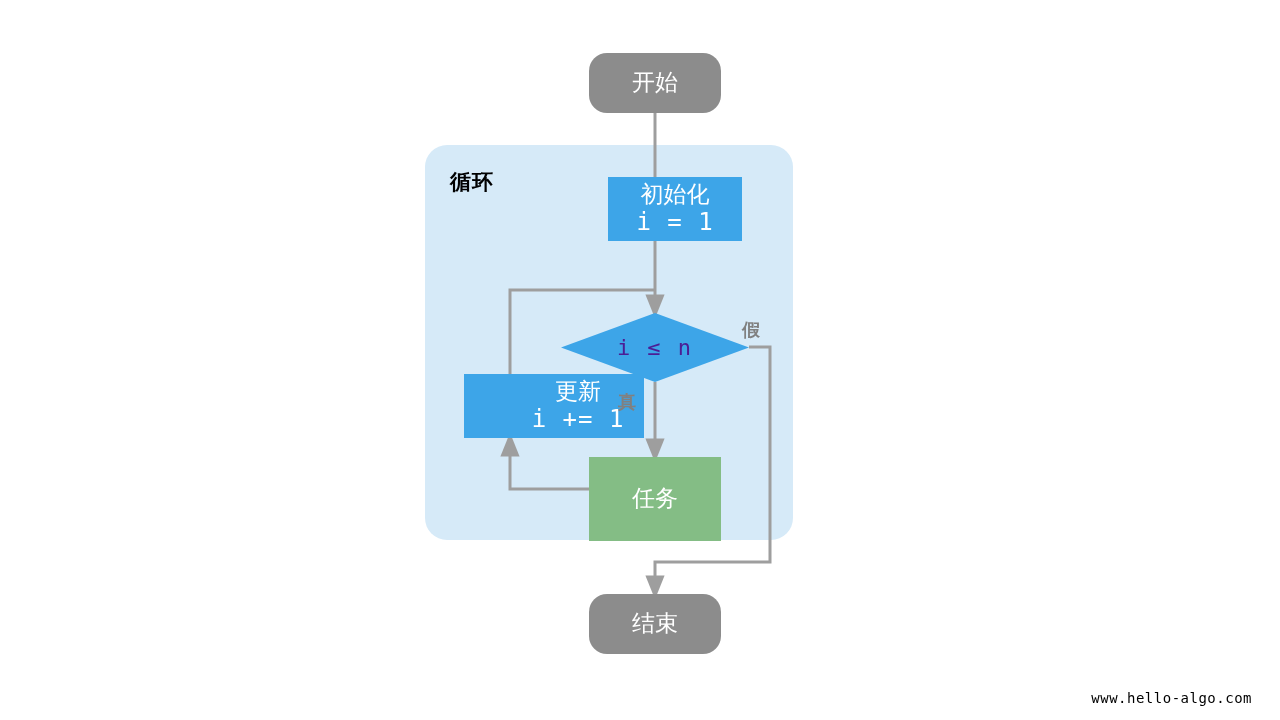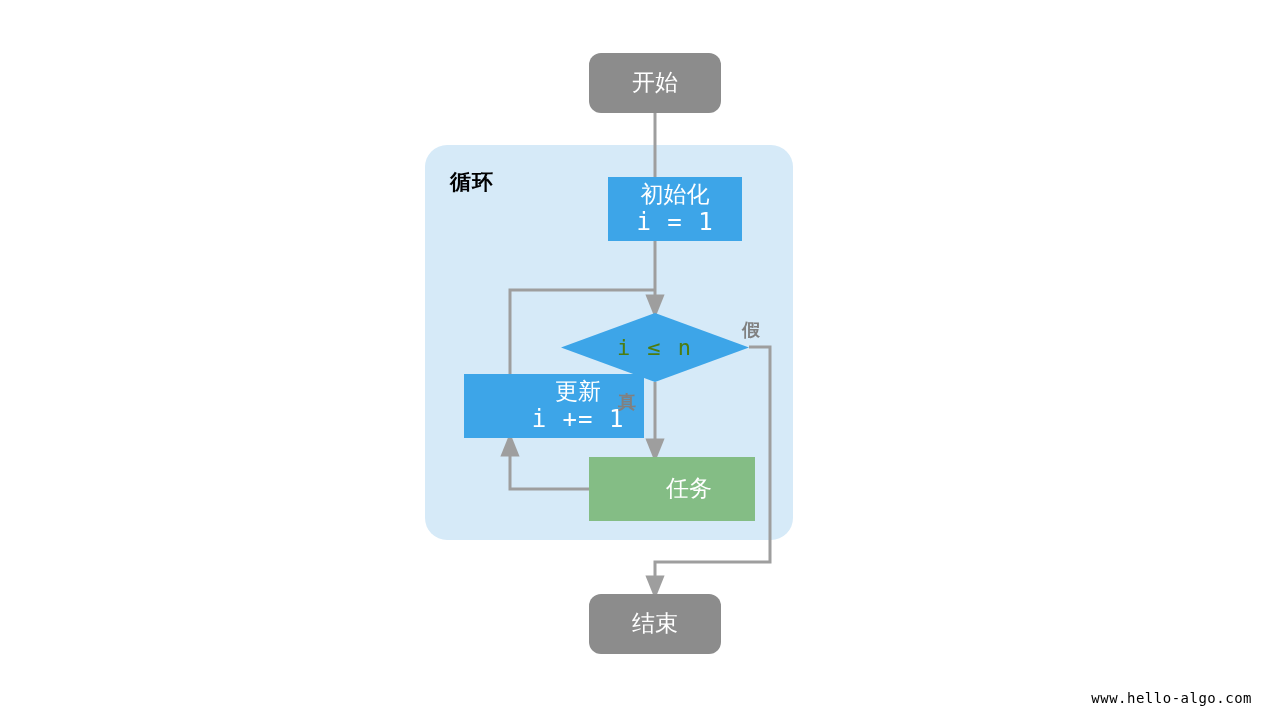--- a/index.html
+++ b/index.html
@@ -61,35 +61,35 @@
     font-family: "Liberation Sans", sans-serif;
   }
   .node .code {
     font-size: 24px;
     font-family: "DejaVu Sans Mono", monospace;
     letter-spacing: 1px;
   }
 
   .terminal {
     background: #8c8c8c;
-    border-radius: 12px;
+    border-radius: 18px;
   }
   .process-blue {
     background: #3da5e8;
     margin-left: 20px;
   }
   .process-green {
     background: #84bd85;
   }
 
   #node-start  { left: 589px; top: 53px;  width: 132px; height: 60px; }
   #node-end    { left: 589px; top: 594px; width: 132px; height: 60px; align-items: center; }
   #node-init   { left: 588px; top: 177px; width: 134px; height: 64px; }
   #node-update { left: 444px; top: 374px; width: 132px; height: 64px; padding-left: 48px; }
-  #node-task   { left: 589px; top: 457px; width: 132px; height: 64px; padding-left: 34px; }
+  #node-task   { left: 589px; top: 457px; width: 132px; height: 84px; }
 
   
   #node-decision {
     position: absolute;
     left: 561px;
     top: 313px;
     width: 188px;
     height: 69px;
   }
   #node-decision .diamond-shape {
@@ -97,21 +97,21 @@
     inset: 0;
     background: #3da5e8;
     clip-path: polygon(50% 0%, 100% 50%, 50% 100%, 0% 50%);
   }
   #node-decision .diamond-text {
     position: absolute;
     inset: 0;
     display: flex;
     align-items: center;
     justify-content: center;
-    color: #4d7c0f;
+    color: #4c1d95;
     font-family: "DejaVu Sans Mono", monospace;
     font-size: 22px;
     letter-spacing: 2px;
   }
 
   
   .edge-label {
     position: absolute;
     font-size: 18px;
     font-weight: bold;

